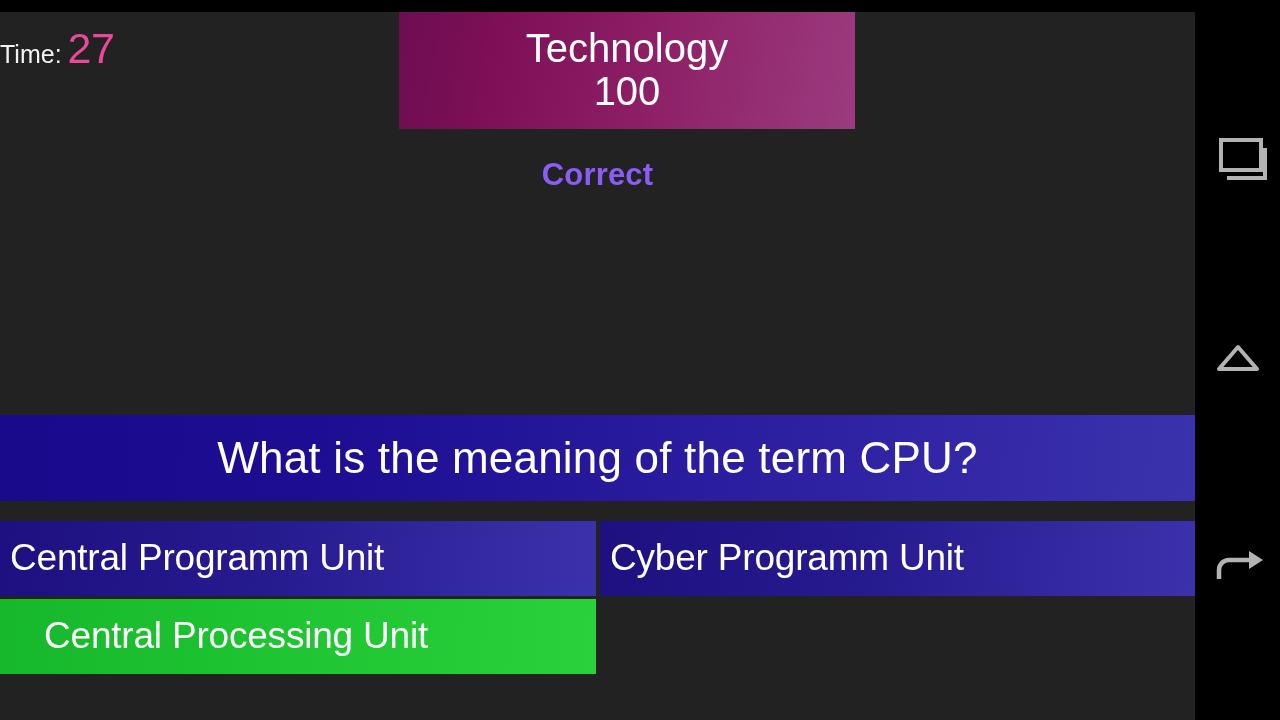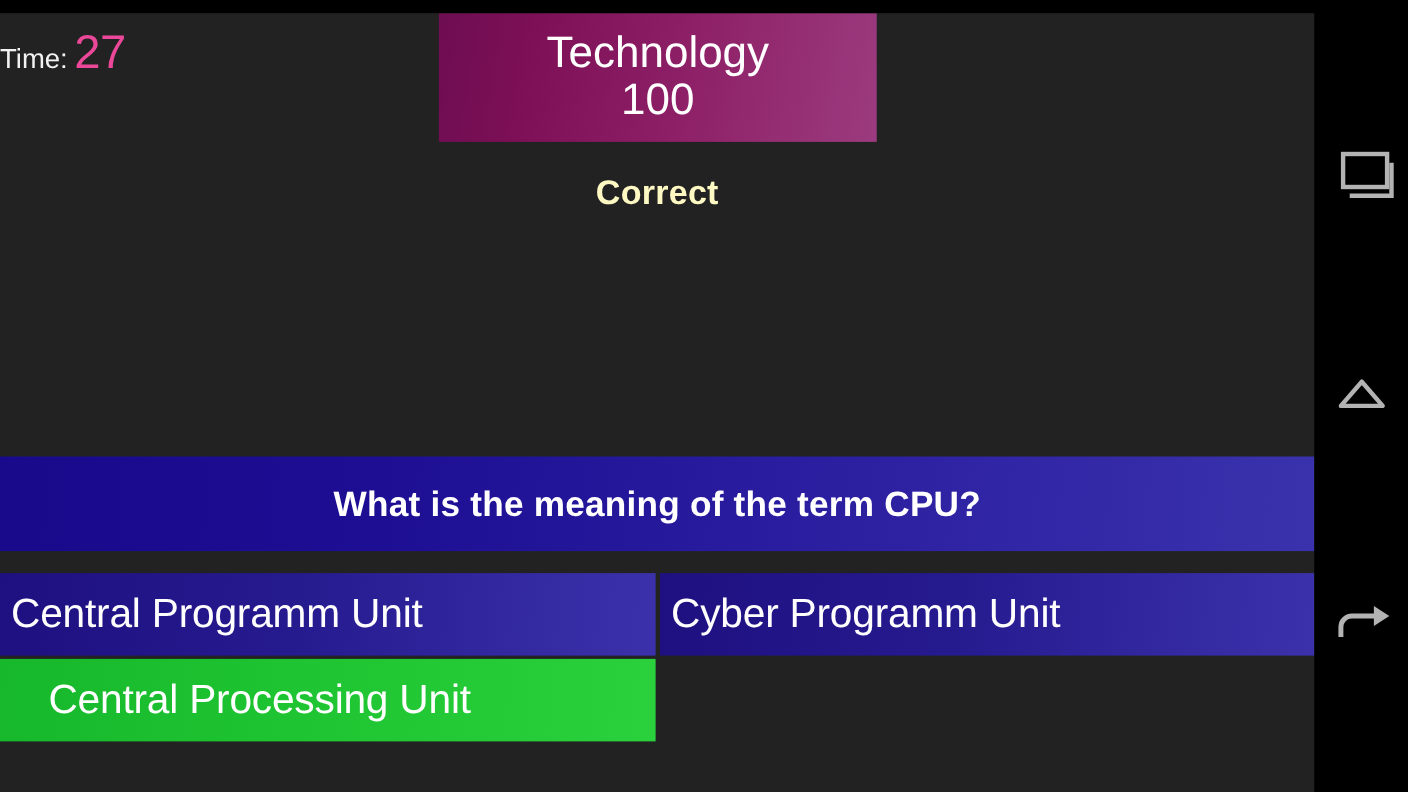--- a/index.html
+++ b/index.html
@@ -66,21 +66,21 @@
   }
   .hud-right .hud-line + .hud-line {
     margin-top: 4px;
   }
 
   
   #category-banner {
     position: absolute;
     left: 399px;
     top: 0px;
-    width: 398px;
+    width: 456px;
     height: 117px;
     background: linear-gradient(100deg, #6e0d52 0%, #7c0f56 20%, #8d1f66 55%, #9c3b7f 100%);
     box-sizing: border-box;
     display: flex;
     flex-direction: column;
     align-items: center;
     justify-content: center;
     overflow: hidden;
   }
   #category-banner .cat-name {
@@ -96,43 +96,43 @@
     letter-spacing: 0px;
   }
 
   
   #feedback {
     position: absolute;
     left: 0;
     top: 145px;
     width: 1195px;
     text-align: center;
-    color: #fef9c3;
+    color: #8b5cf6;
     font-size: 31px;
     font-weight: bold;
     letter-spacing: 0.2px;
   }
 
   
   #question-banner {
     position: absolute;
     left: 0px;
     top: 403px;
     width: 1195px;
     height: 86px;
     background: linear-gradient(95deg, #190a8c 0%, #1c0d92 26%, #2a1d9f 60%, #3a32ad 100%);
     display: flex;
     align-items: center;
     justify-content: center;
     box-sizing: border-box;
   }
   #question-banner .q-text {
     color: #ffffff;
-    font-size: 32px;
-    font-weight: bold;
+    font-size: 44px;
+    font-weight: normal;
     letter-spacing: 0.2px;
     text-align: right;
     padding: 0 12px;
   }
 
   
   #answers {
     position: absolute;
     left: 0px;
     top: 509px;

